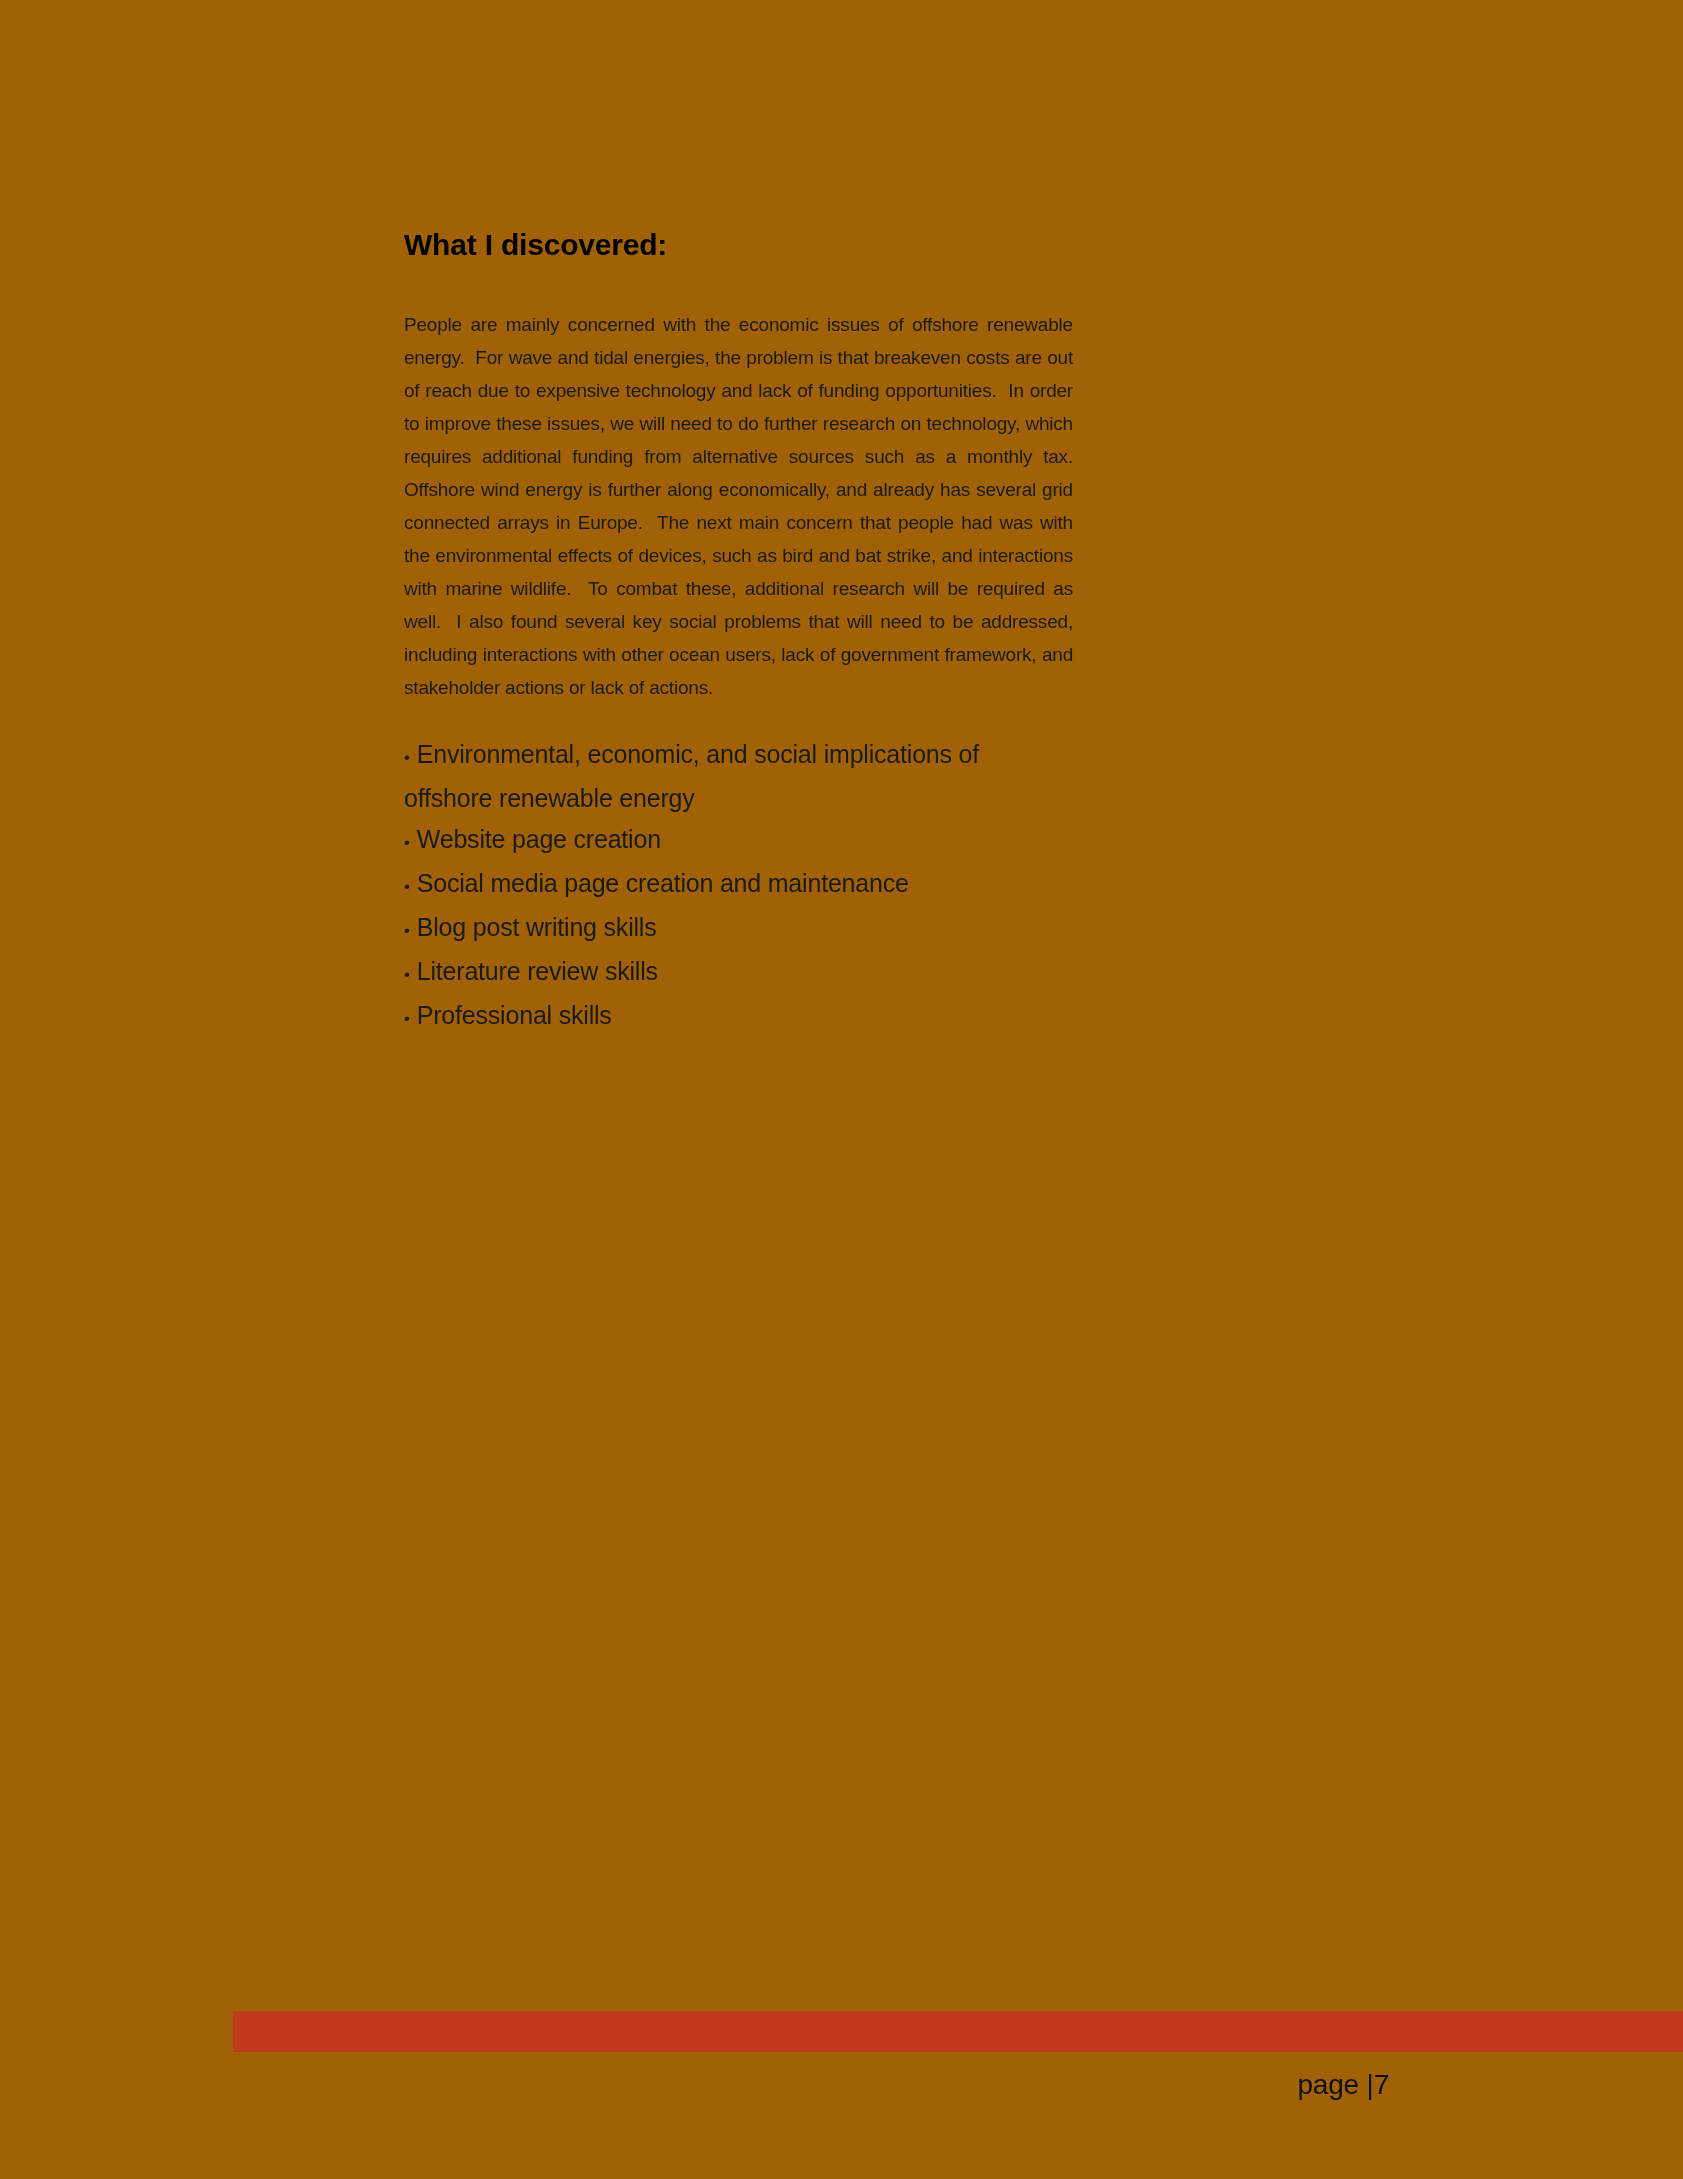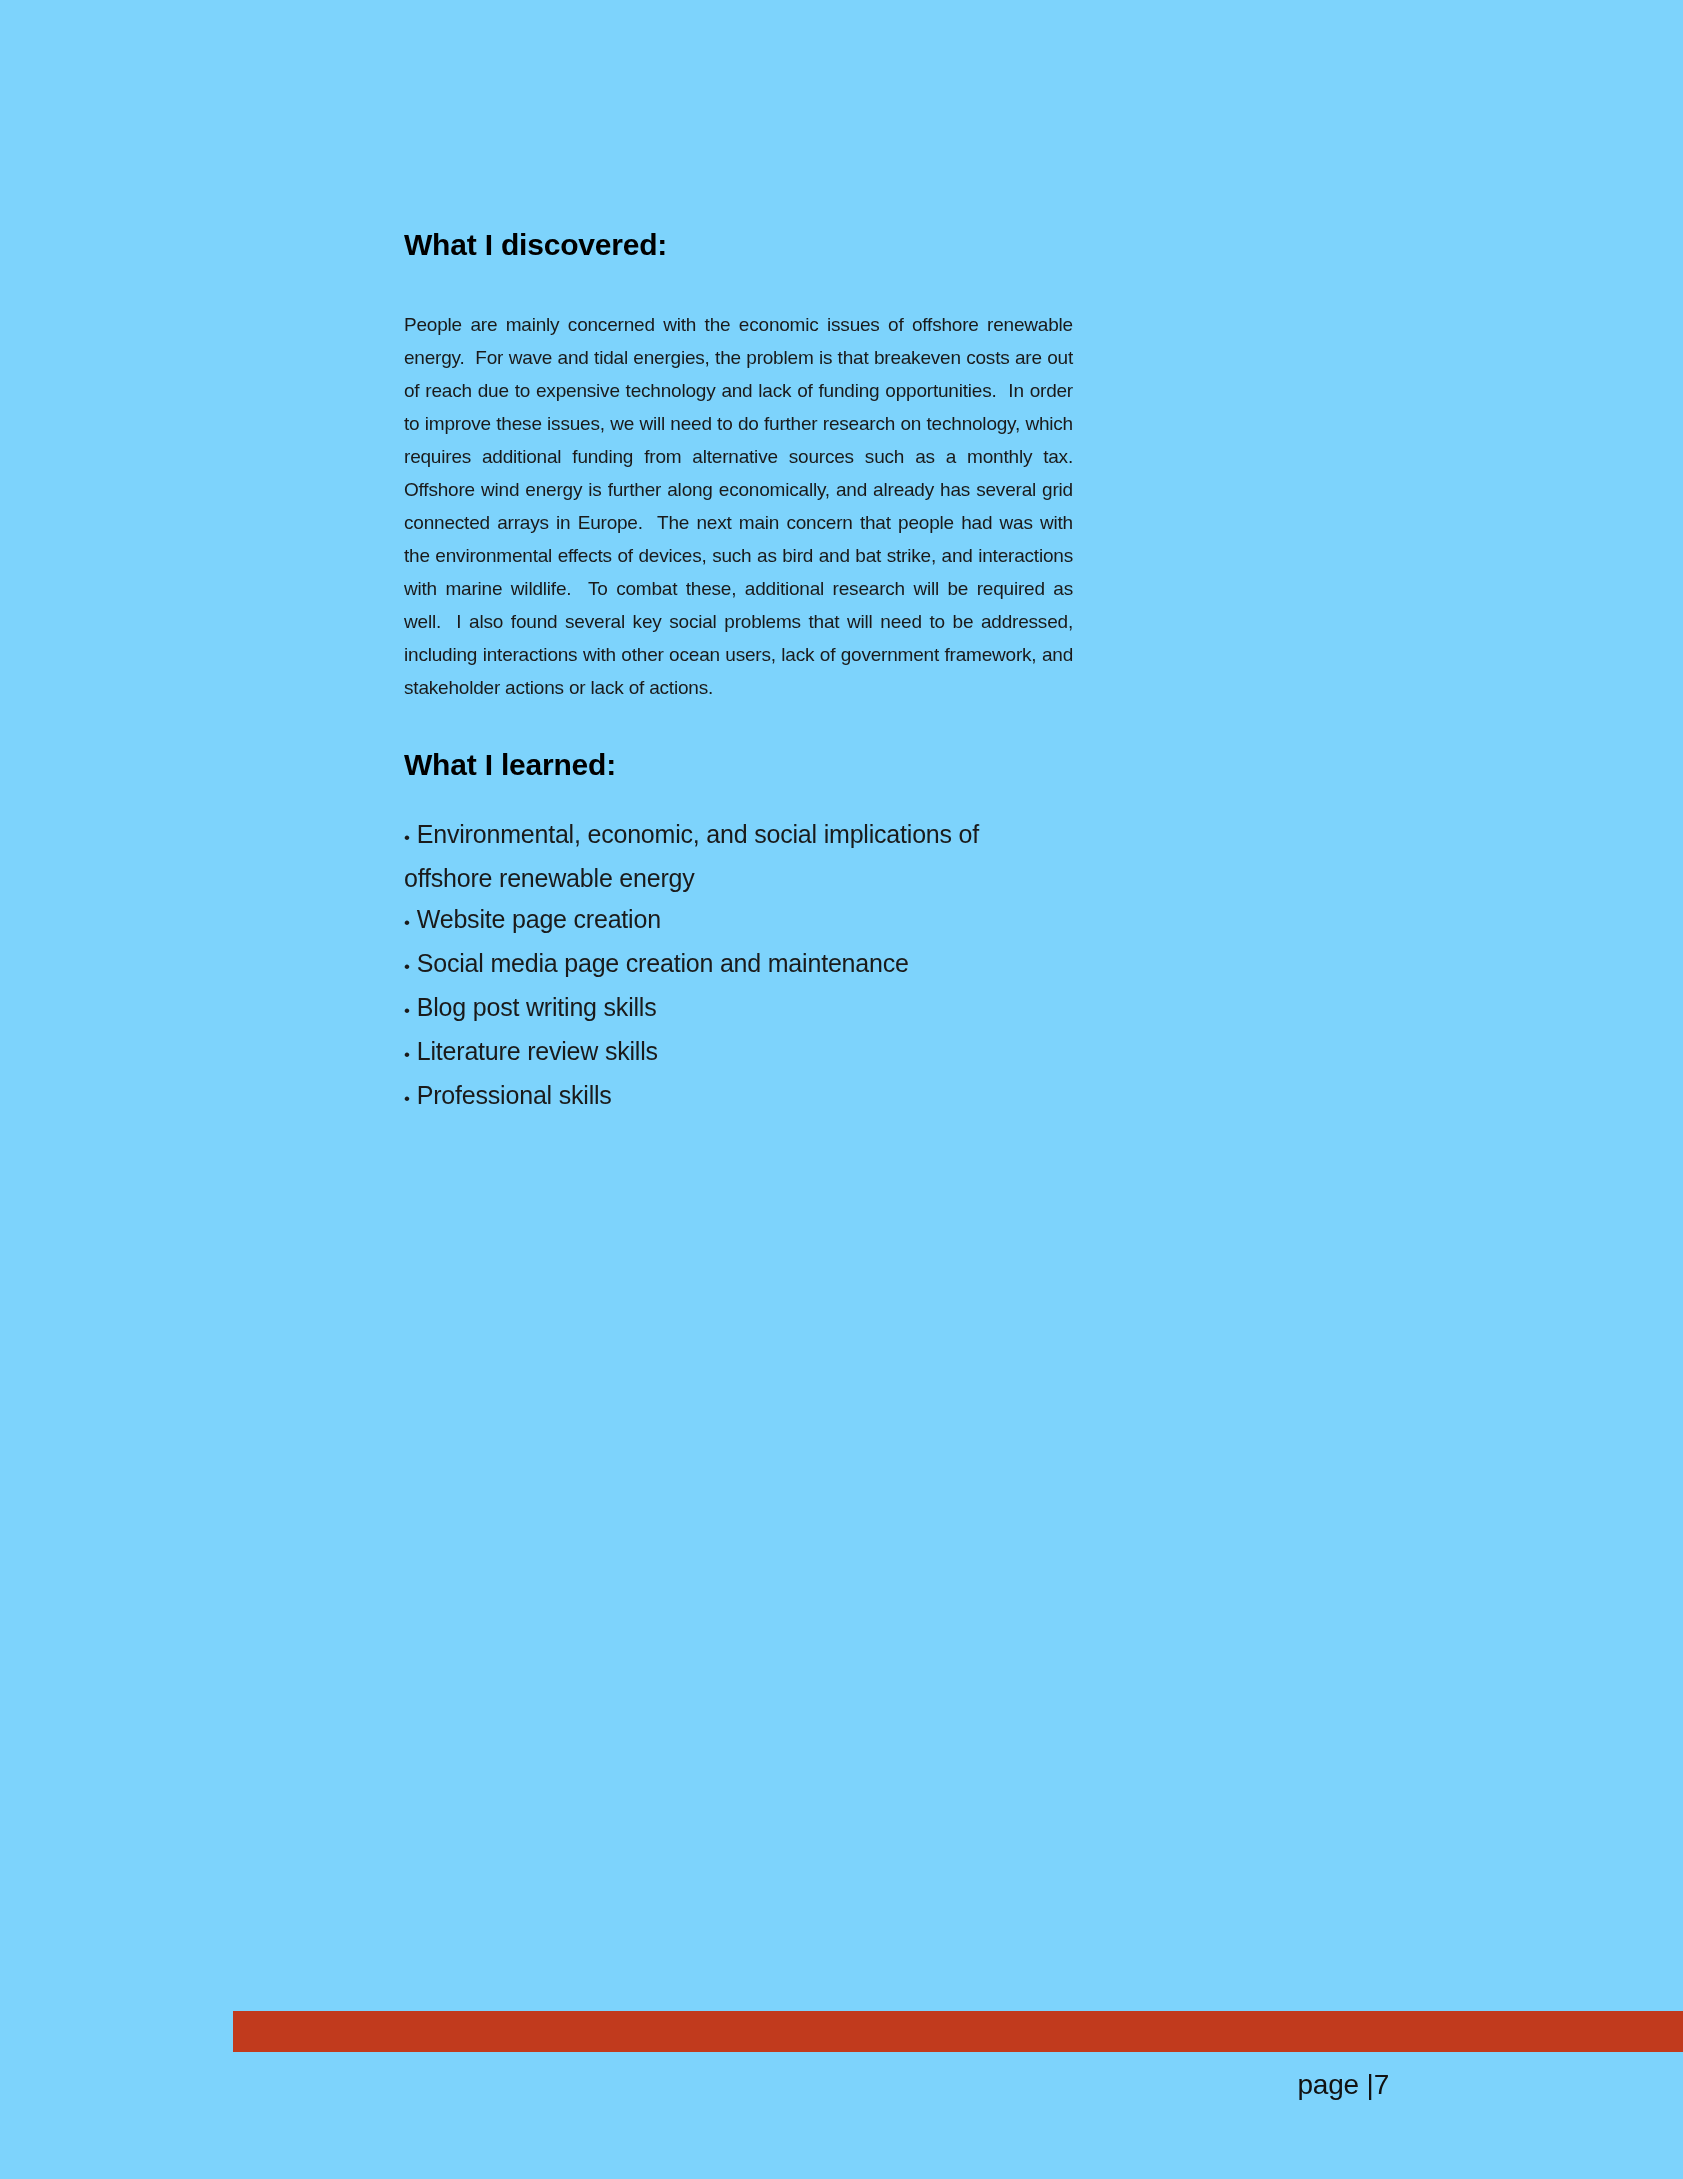--- a/index.html
+++ b/index.html
@@ -70,25 +70,24 @@
     right: 294px;
     font-size: 28px;
     line-height: 32px;
     color: #111111;
     letter-spacing: -0.2px;
   }
 </style>
 </head>
 <body>
 
-<div class="page" style="background: #7dd3fc;">
+<div class="page" style="background: #a16207;">
   <div class="content">
     <h2 class="heading">What I discovered:</h2>
     <p class="body-text">People are mainly concerned with the economic issues of offshore renewable energy.  For wave and tidal energies, the problem is that breakeven costs are out of reach due to expensive technology and lack of funding opportunities.  In order to improve these issues, we will need to do further research on technology, which requires additional funding from alternative sources such as a monthly tax.  Offshore wind energy is further along economically, and already has several grid connected arrays in Europe.  The next main concern that people had was with the environmental effects of devices, such as bird and bat strike, and interactions with marine wildlife.  To combat these, additional research will be required as well.  I also found several key social problems that will need to be addressed, including interactions with other ocean users, lack of government framework, and stakeholder actions or lack of actions.</p>
-    <h2 class="heading heading-learned">What I learned:</h2>
     <ul class="learned-list">
         <li><span class="bullet">•</span><span>Environmental, economic, and social implications of offshore renewable energy</span></li>
         <li><span class="bullet">•</span><span>Website page creation</span></li>
         <li><span class="bullet">•</span><span>Social media page creation and maintenance</span></li>
         <li><span class="bullet">•</span><span>Blog post writing skills</span></li>
         <li><span class="bullet">•</span><span>Literature review skills</span></li>
         <li><span class="bullet">•</span><span>Professional skills</span></li>
       </ul>
   </div>
 

